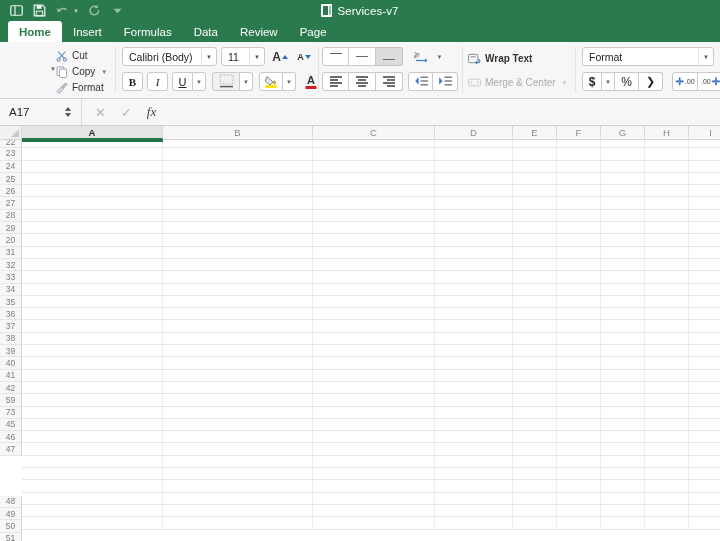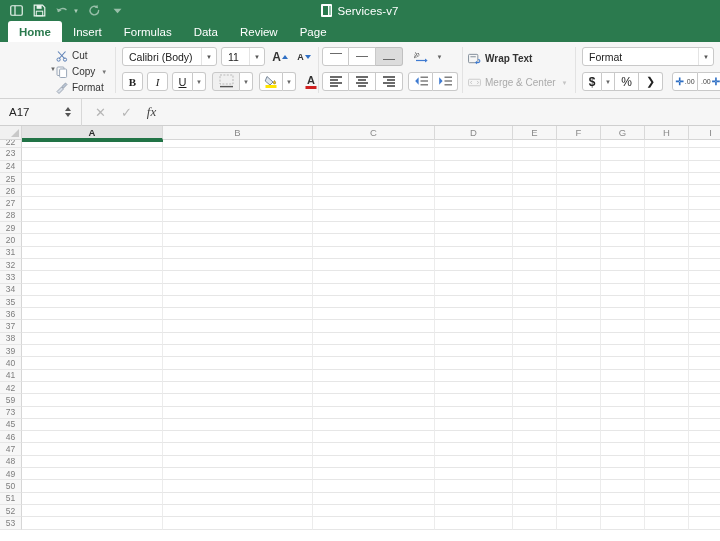--- a/index.html
+++ b/index.html
@@ -729,21 +729,21 @@
         <div class="rowhead" style="height: 12.3px;">38</div>
         <div class="rowhead" style="height: 12.3px;">39</div>
         <div class="rowhead" style="height: 12.3px;">40</div>
         <div class="rowhead" style="height: 12.3px;">41</div>
         <div class="rowhead" style="height: 12.3px;">42</div>
         <div class="rowhead" style="height: 12.3px;">59</div>
         <div class="rowhead" style="height: 12.3px;">73</div>
         <div class="rowhead" style="height: 12.3px;">45</div>
         <div class="rowhead" style="height: 12.3px;">46</div>
         <div class="rowhead" style="height: 12.3px;">47</div>
-        <div class="rowhead" style="height: 12.3px;">48</div>
+        <div class="rowhead" style="height: 12.3px; margin-top: 40px;">48</div>
         <div class="rowhead" style="height: 12.3px;">49</div>
         <div class="rowhead" style="height: 12.3px;">50</div>
         <div class="rowhead" style="height: 12.3px;">51</div>
         <div class="rowhead" style="height: 12.3px;">52</div>
         <div class="rowhead" style="height: 12.3px;">53</div>
       </div>
     <div class="cells" id="cells">
         <div class="cellrow">
           <div class="cell" style="width: 141px; height: 8.3px;"></div>
           <div class="cell" style="width: 150px; height: 8.3px;"></div>

